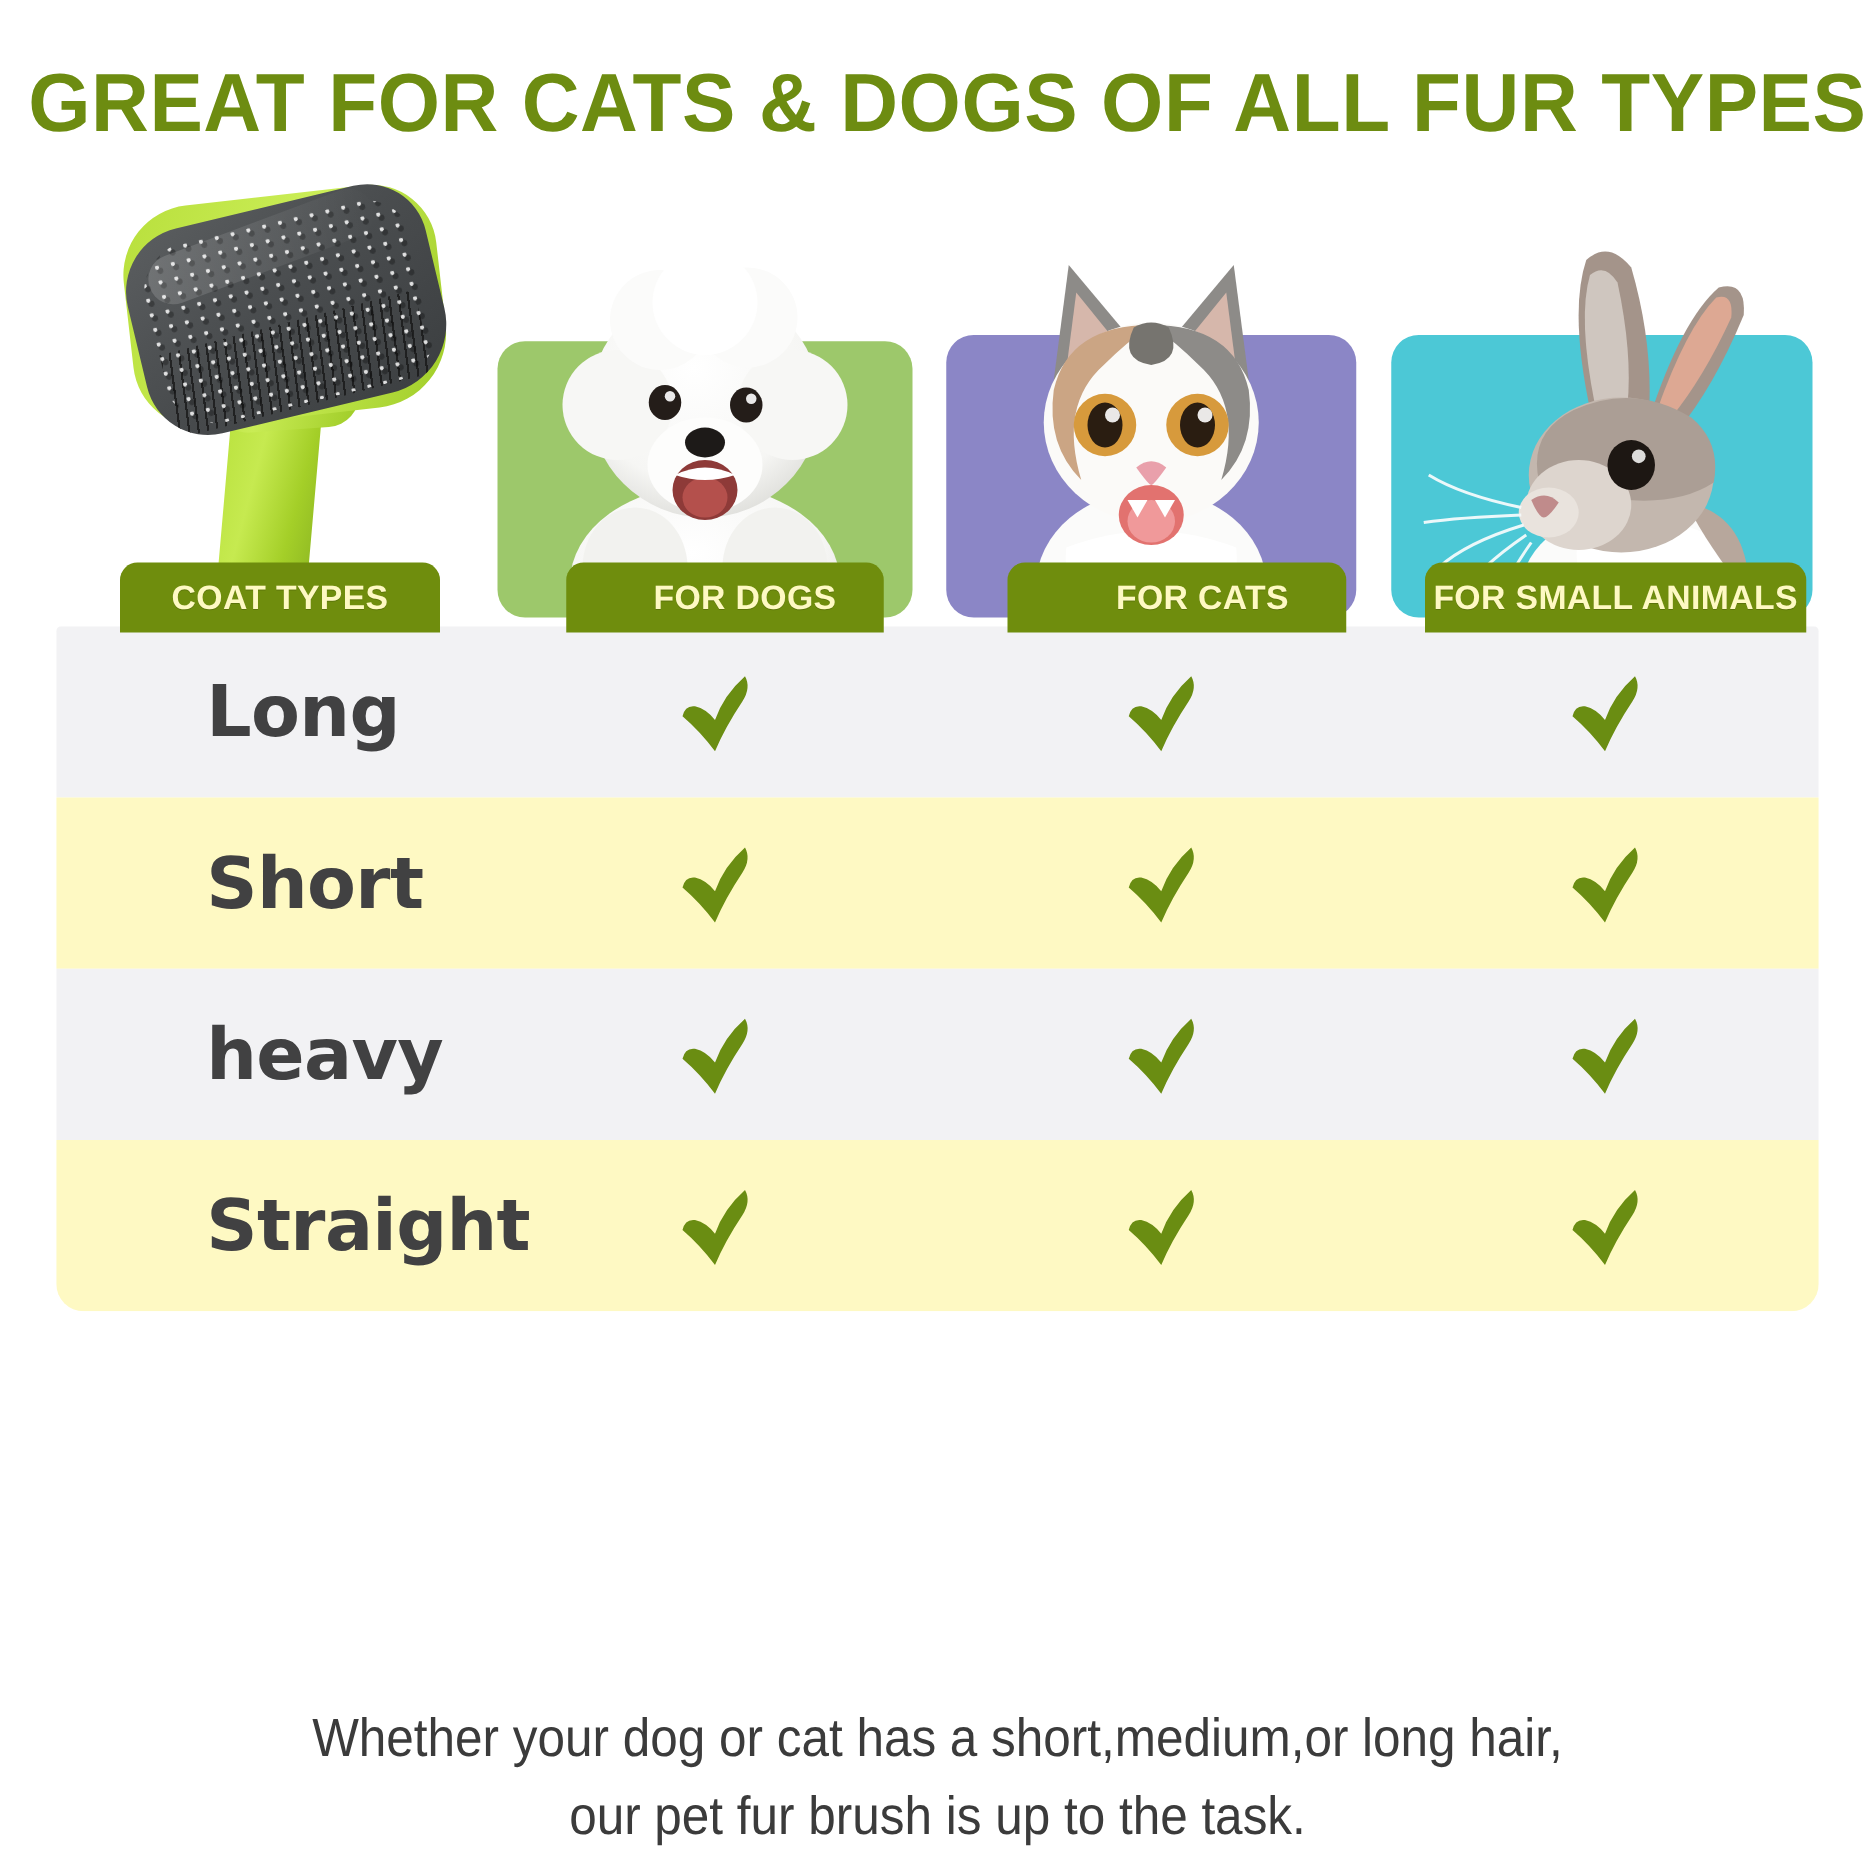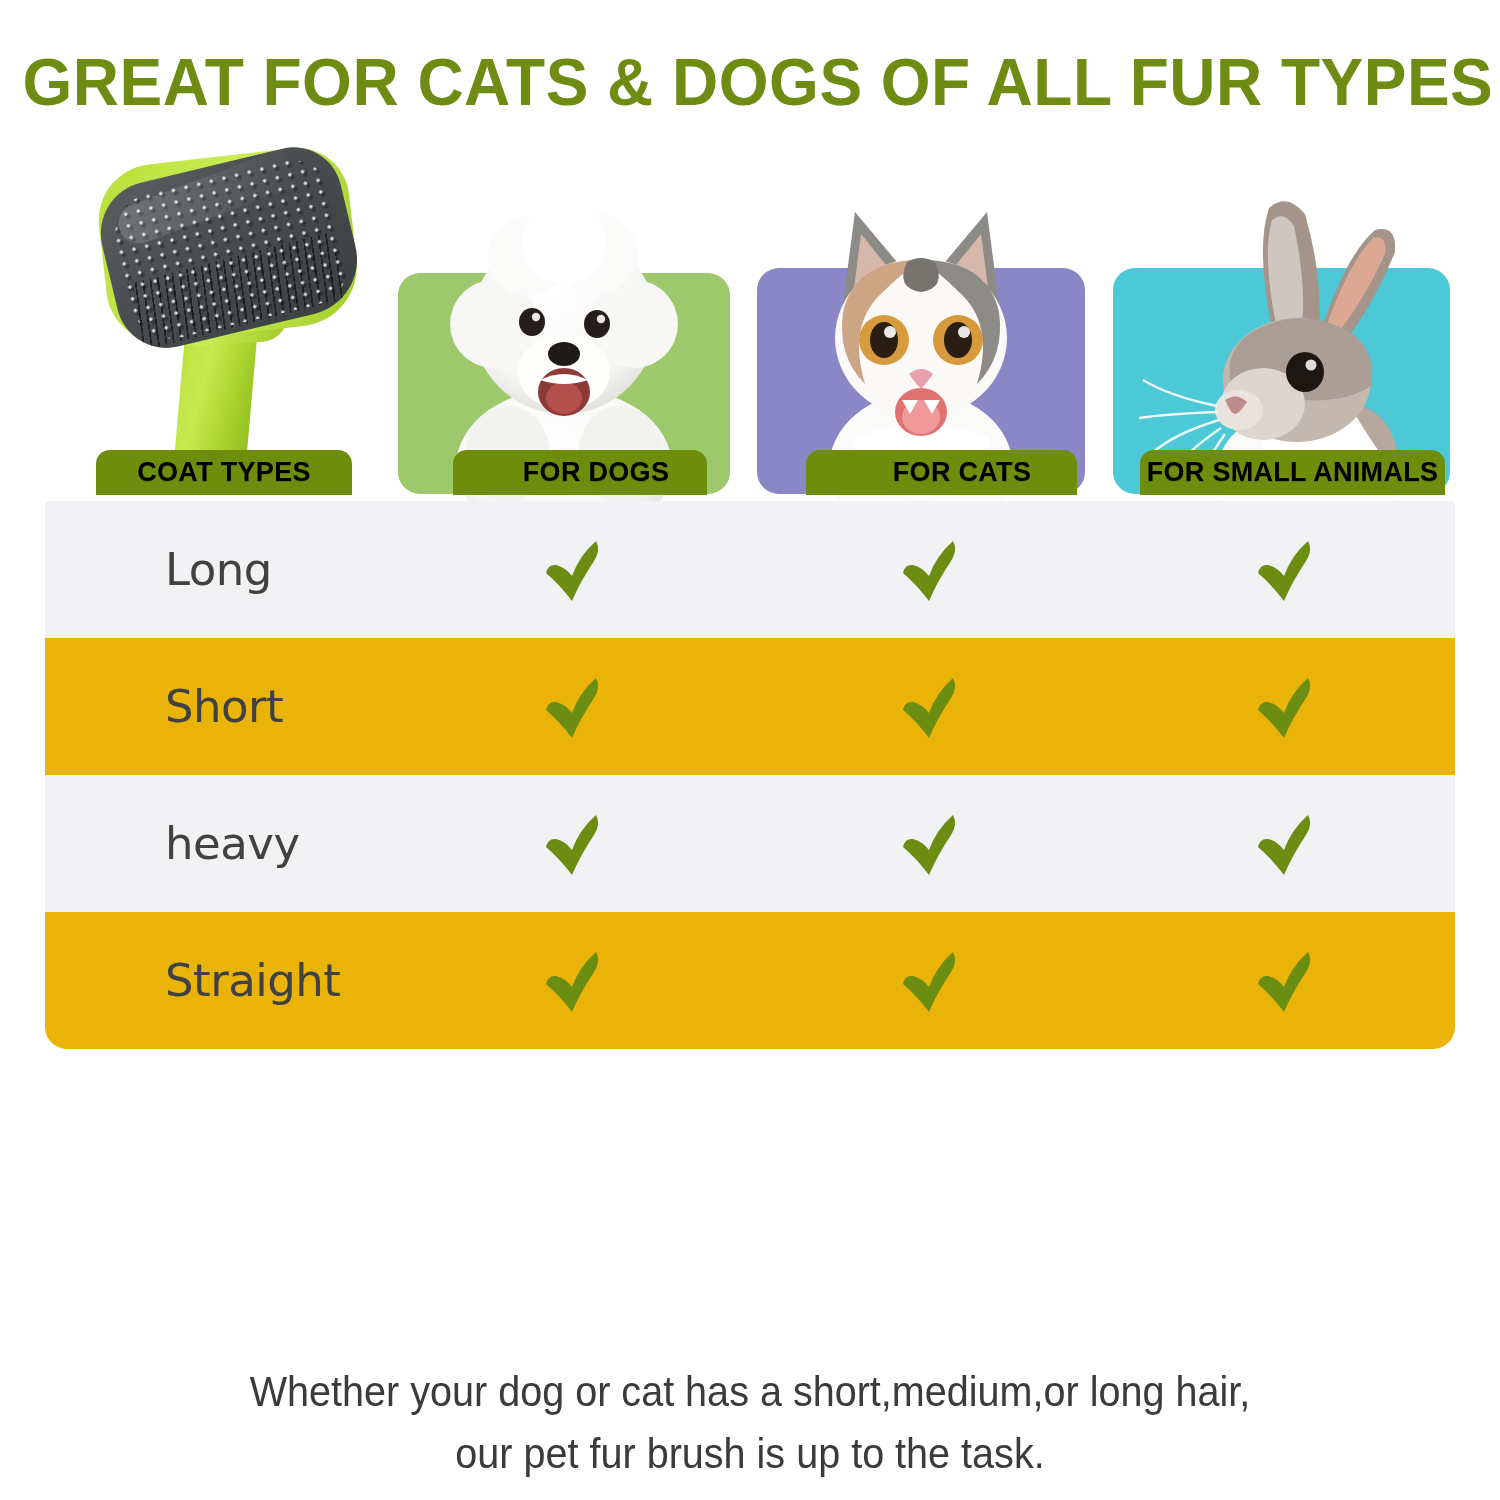--- a/index.html
+++ b/index.html
@@ -137,27 +137,27 @@
     left: 0;
     bottom: 0;
     width: 100%;
     height: 100%;
     overflow: visible;
   }
 
   
   .tab {
     position: absolute;
-    height: 45px;
+    height: 56px;
     background: #6f8d0d;
     border-radius: 14px 14px 0 0;
     display: flex;
     align-items: center;
     justify-content: center;
-    color: #000000;
+    color: #fef9c3;
     font-family: "Liberation Sans Narrow", "Liberation Sans", sans-serif;
     font-weight: 700;
     font-size: 27px;
     letter-spacing: 0.3px;
     white-space: nowrap;
     z-index: 6;
     text-shadow: 0 1px 0 rgba(0,0,0,0.18);
   }
 
   
@@ -169,28 +169,28 @@
     border-radius: 4px 4px 22px 22px;
     overflow: hidden;
   }
   .row {
     position: relative;
     height: 137px;
     display: flex;
     align-items: center;
   }
   .row.odd  { background: #f2f2f4; }
-  .row.even { background: #eab308; }
+  .row.even { background: #fef9c3; }
 
   .row-label {
     position: absolute;
     left: 120px;
     color: #414142;
-    font-weight: 400;
-    font-size: 45px;
+    font-weight: 700;
+    font-size: 57px;
     font-family: "DejaVu Sans", sans-serif;
     letter-spacing: -0.5px;
   }
   .check {
     position: absolute;
     width: 70px;
     height: 70px;
     top: 50%;
     transform: translateY(-50%);
   }

